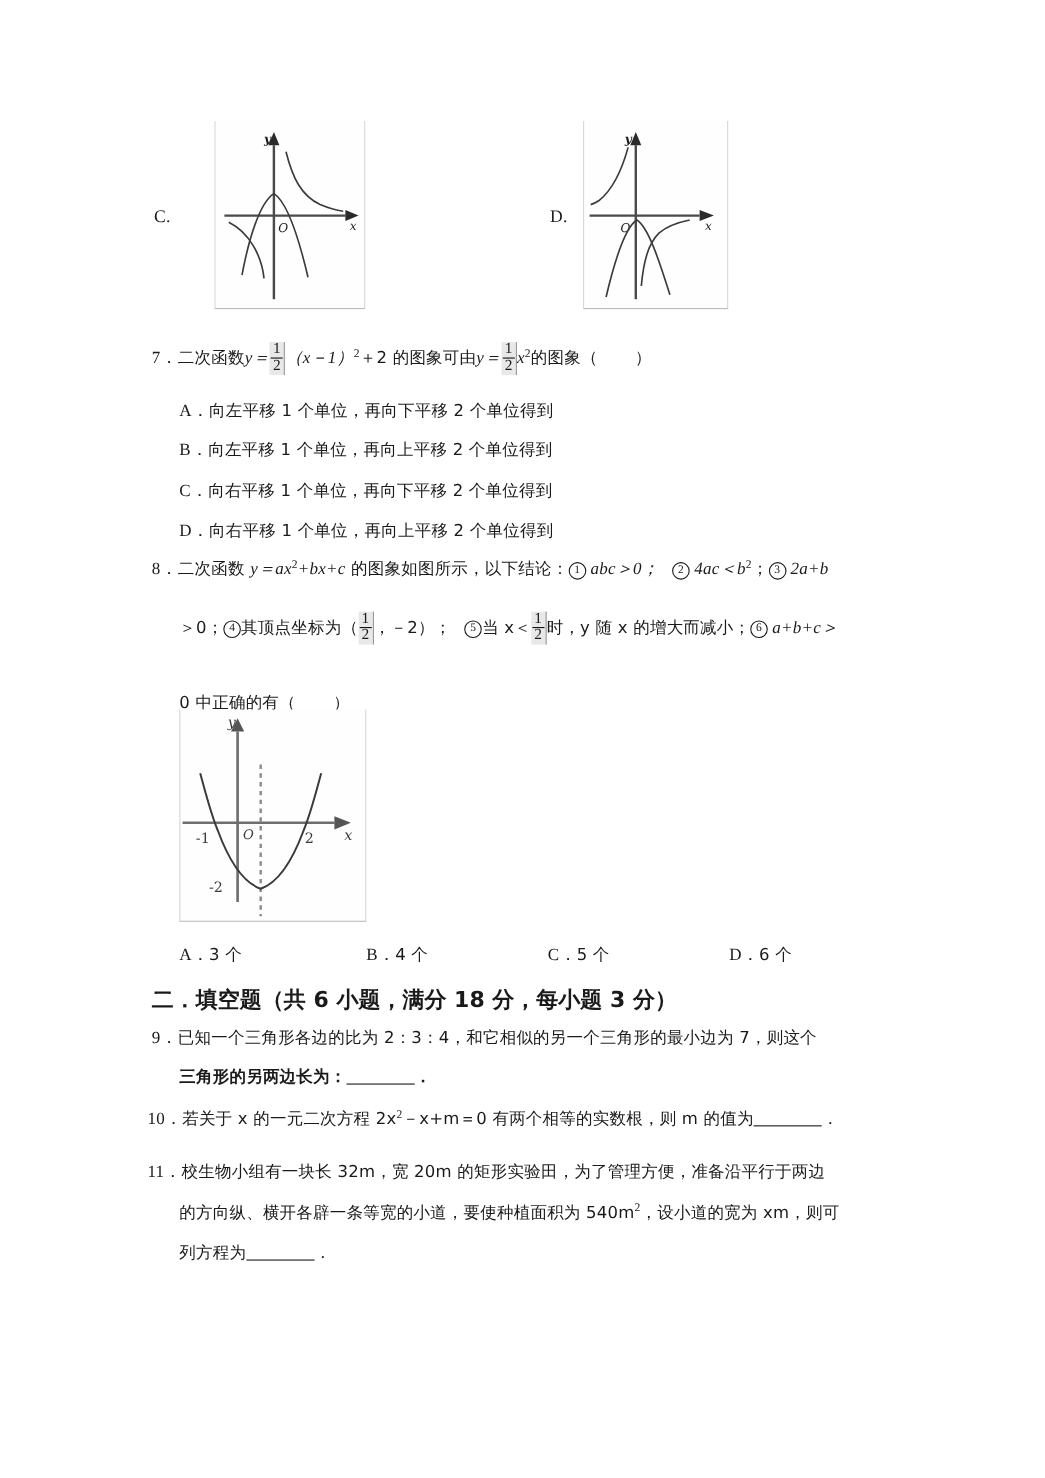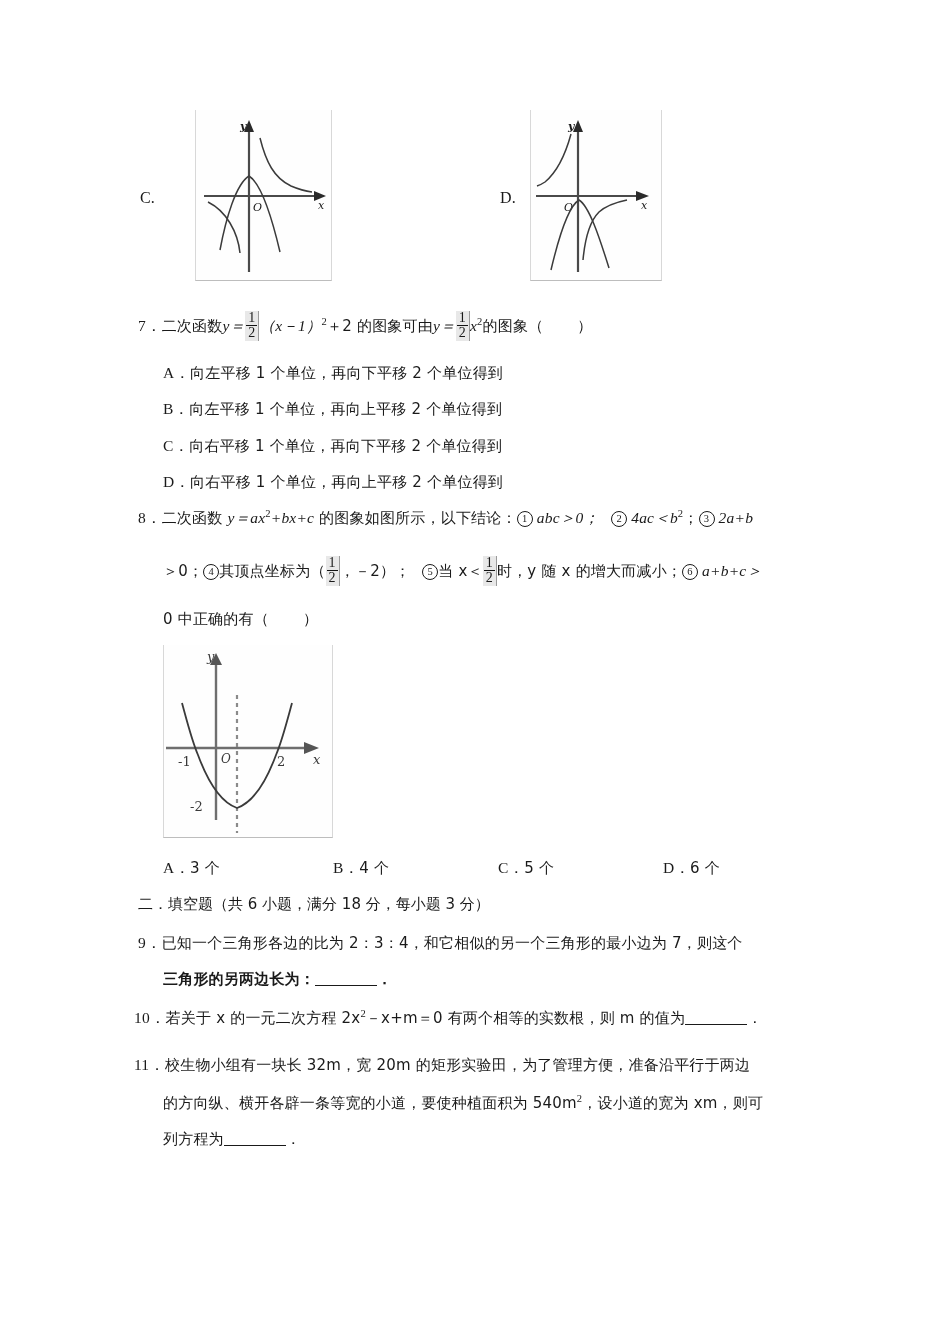--- a/index.html
+++ b/index.html
@@ -93,22 +93,22 @@
     background: #fefefe;
     border-left: 1px solid #d8d8d8;
     border-right: 1px solid #d8d8d8;
     border-bottom: 1px solid #bdbdbd;
   }
   svg { display: block; }
 
   .sec-head {
     position: absolute;
     font-family: "DejaVu Sans", sans-serif;
-    font-weight: normal;
-    font-size: 15px;
+    font-weight: bold;
+    font-size: 20px;
     white-space: nowrap;
   }
 </style>
 </head>
 <body>
 
 <div class="page">
 
   <div class="line optlab" style="left:140px; top:188px; font-size:16px;">C.</div>
 
@@ -169,21 +169,21 @@
   </div>
 
   <div class="line" style="left:138px; top:508px;">
     <span class="num">8．</span><span class="cn">二次函数 </span><span class="mi">y＝ax</span><span class="supn">2</span><span class="mi">+bx+c</span><span class="cn"> 的图象如图所示，以下结论：</span><span class="circ">1</span><span class="mi"> abc＞0；</span><span style="display:inline-block;width:12px;"></span><span class="circ">2</span><span class="mi"> 4ac＜b</span><span class="supn">2</span><span class="cn">；</span><span class="circ">3</span><span class="mi"> 2a+b</span>
   </div>
 
   <div class="line" style="left:163px; top:556px;">
     <span class="cn">＞0；</span><span class="circ">4</span><span class="cn">其顶点坐标为（</span><span class="frac"><span class="n">1</span><span class="d">2</span></span><span class="cn">，－2）；</span><span style="display:inline-block;width:12px;"></span><span class="circ">5</span><span class="cn">当 x＜</span><span class="frac"><span class="n">1</span><span class="d">2</span></span><span class="cn">时，y 随 x 的增大而减小；</span><span class="circ">6</span><span class="mi"> a+b+c＞</span>
   </div>
 
-  <div class="line" style="left:163px; top:610px;">
+  <div class="line" style="left:163px; top:630px;">
     <span class="cn">0 中正确的有（</span><span style="display:inline-block;width:34px;"></span><span class="cn">）</span>
   </div>
 
   <div class="figbox" style="left:163px; top:645px; width:168px; height:192px;">
     <svg width="168" height="192" viewBox="0 0 168 192">
 
       <line x1="2" y1="103" x2="140" y2="103" stroke="#6e6e6e" stroke-width="2.4"></line>
       <polygon points="140,97 155,103 140,109" fill="#555"></polygon>
 
       <line x1="52" y1="175" x2="52" y2="20" stroke="#6e6e6e" stroke-width="2.4"></line>

